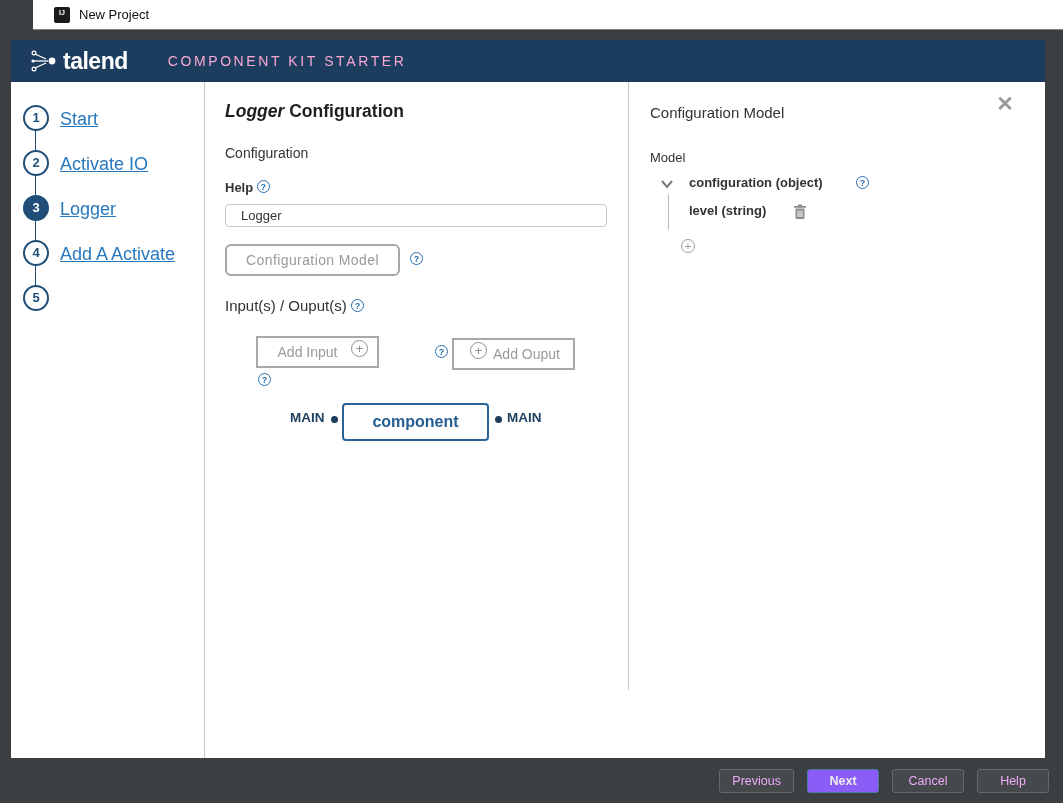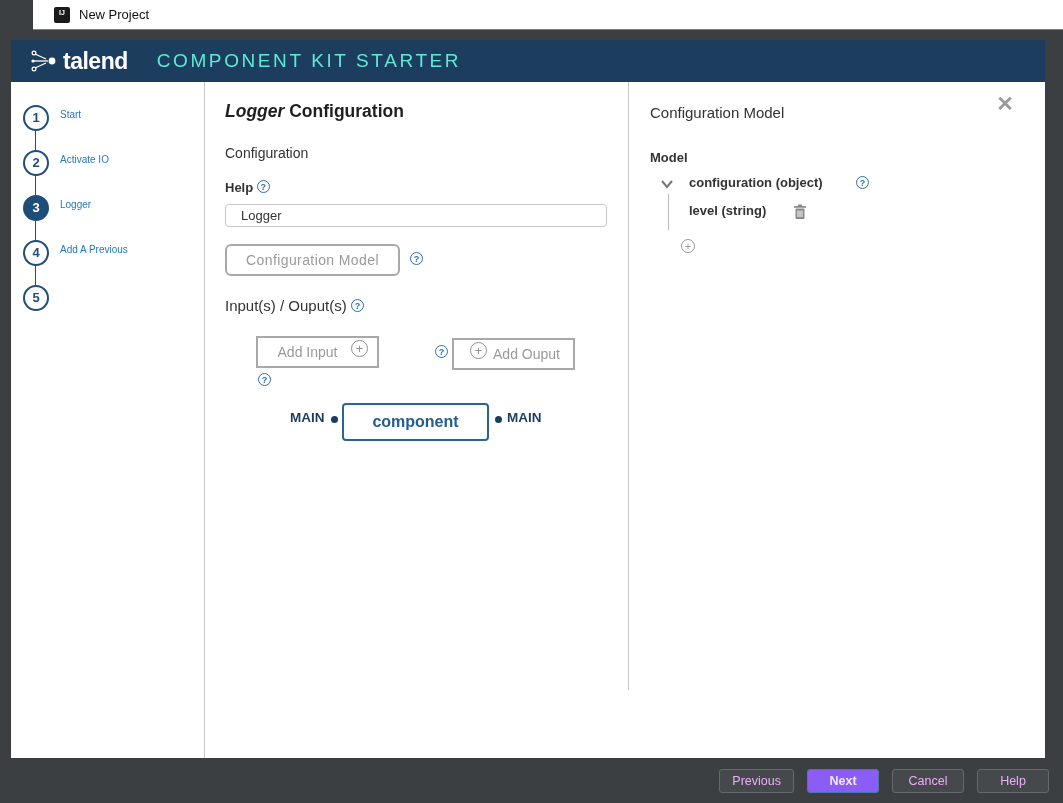--- a/index.html
+++ b/index.html
@@ -16,33 +16,33 @@
                     font-size:13px; color:#111; }
   .titlebar-close { position:absolute; right:6px; top:0; width:32px; height:29px; text-align:center;
                     line-height:29px; font-size:15px; color:#222; cursor:default; }
 
   
   .brand-header { position:absolute; left:11px; top:40px; width:1034px; height:42px; background:#1d3d5f;
                   display:flex; align-items:center; }
   .logo-wrap { display:flex; align-items:center; margin-left:17px; }
   .logo-svg { width:32px; height:28px; margin-right:3px; }
   .brand-name { color:#ffffff; font-size:23px; font-weight:bold; letter-spacing:-0.5px; }
-  .kit-title { color:#5eead4; font-size:19px; letter-spacing:2.6px; margin-left:29px; }
+  .kit-title { color:#f9a8d4; font-size:14px; letter-spacing:2.6px; margin-left:40px; }
 
   
   .wizard-body { position:absolute; left:11px; top:82px; width:1034px; height:676px; background:#ffffff; }
 
   
   .sidebar { position:absolute; left:0; top:0; width:194px; height:676px; border-right:1px solid #c6c6c6; }
   .step-line { position:absolute; left:24px; top:36px; width:1px; height:180px; background:#1f4e79; }
   .step-circle { position:absolute; left:12px; width:26px; height:26px; border:2px solid #1f4e79;
                  border-radius:50%; background:#ffffff; color:#1f4e79; font-size:13px; font-weight:bold;
                  text-align:center; line-height:22px; }
   .step-circle.active { background:#1f4e79; color:#ffffff; }
-  .step-label { position:absolute; left:49px; font-size:10px; color:#2878be; white-space:nowrap; }
+  .step-label { position:absolute; left:49px; font-size:18px; color:#2878be; white-space:nowrap;text-decoration:underline; }
 
   
   .main-heading { position:absolute; left:214px; top:19px; font-size:17.5px; font-weight:bold; color:#1f1f1f; }
   .main-heading .em { font-style:italic; }
   .section-label { position:absolute; left:214px; top:63px; font-size:14px; color:#333; }
   .name-label { position:absolute; left:214px; top:98px; font-size:13px; font-weight:bold; color:#333; }
 
   .help { display:inline-block; width:13px; height:13px; border:1px solid #2a6fb0; border-radius:50%;
           color:#2a6fb0; font-size:9px; font-weight:bold; text-align:center; line-height:12px;
           vertical-align:2px; background:#fff; }
@@ -77,21 +77,21 @@
                    border:2px solid #2a6496; border-radius:4px; background:#fff; text-align:center;
                    line-height:34px; font-size:16px; font-weight:bold; color:#235d91; }
 
   
   .center-divider { position:absolute; left:617px; top:0; width:1px; height:608px; background:#c6c6c6; }
 
   
   .panel-title { position:absolute; left:639px; top:22px; font-size:15px; color:#333; }
   .panel-close { position:absolute; left:980px; top:8px; width:28px; height:28px; font-size:21px;
                  color:#9a9a9a; text-align:center; line-height:28px; font-weight:bold; cursor:default; }
-  .model-label { position:absolute; left:639px; top:68px; font-size:13px; font-weight:bold; color:#333; }
+  .model-label { position:absolute; left:639px; top:68px; font-size:13px; font-weight:normal; color:#333; }
   .tree-chevron { position:absolute; left:649px; top:97px; width:14px; height:10px; }
   .tree-node-1 { position:absolute; left:678px; top:93px; font-size:13px; font-weight:bold; color:#333; }
   .help-node { position:absolute; left:845px; top:94px; }
   .tree-vline { position:absolute; left:657px; top:112px; width:1px; height:36px; background:#b9b9b9; }
   .tree-node-2 { position:absolute; left:678px; top:121px; font-size:13px; font-weight:bold; color:#333; }
   .trash-icon { position:absolute; left:782px; top:122px; width:14px; height:16px; }
   .tree-add { position:absolute; left:670px; top:157px; width:14px; height:14px; border:1px solid #9a9a9a;
               border-radius:50%; color:#9a9a9a; font-size:11px; line-height:13px; text-align:center; }
 
   
@@ -138,21 +138,21 @@
     <div class="step-circle" style="top:23px">1</div>
     <div class="step-label" style="top:27px">Start</div>
 
     <div class="step-circle" style="top:68px">2</div>
     <div class="step-label" style="top:72px">Activate IO</div>
 
     <div class="step-circle active" style="top:113px">3</div>
     <div class="step-label" style="top:117px">Logger</div>
 
     <div class="step-circle" style="top:158px">4</div>
-    <div class="step-label" style="top:162px">Add A Previous</div>
+    <div class="step-label" style="top:162px">Add A Activate</div>
 
     <div class="step-circle" style="top:203px">5</div>
   </div>
 
   <div class="main-heading"><span class="em">Logger</span><span> Configuration</span></div>
 
   <div class="section-label">Configuration</div>
 
   <div class="name-label">
     <span>Help</span>

